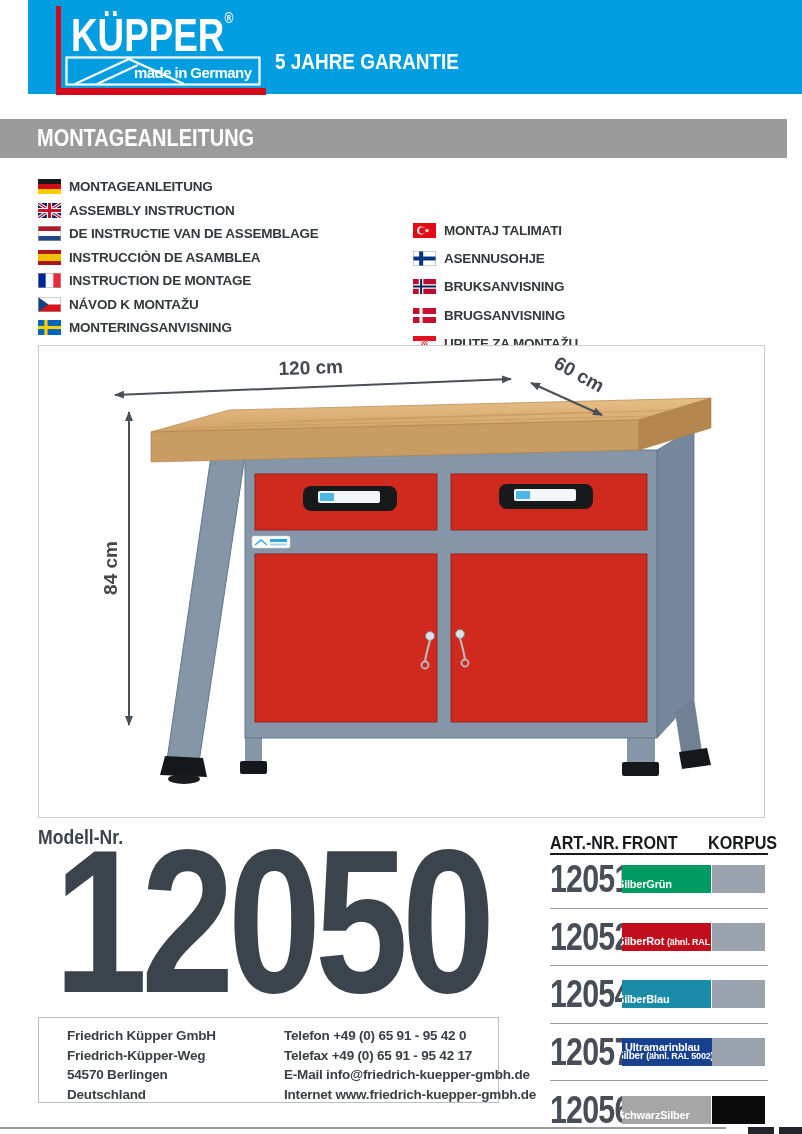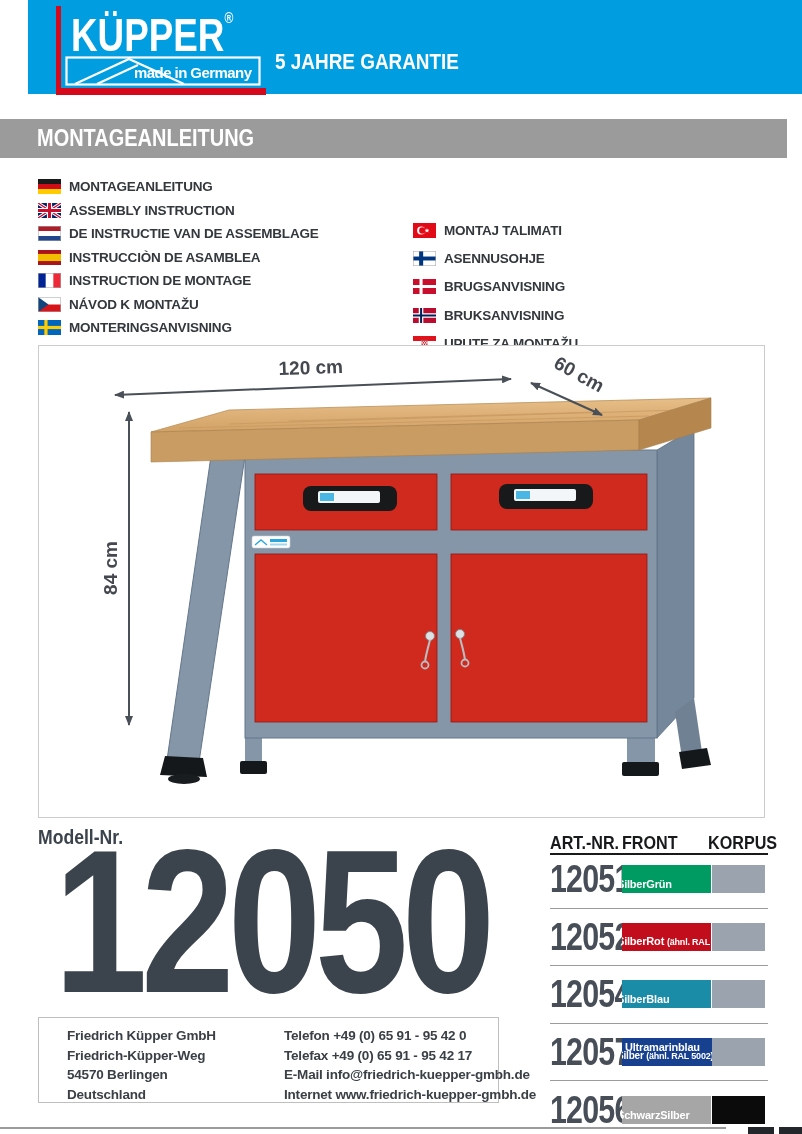--- a/index.html
+++ b/index.html
@@ -198,38 +198,38 @@
             <rect x="6.4" width="4.2" height="16" fill="#003580"></rect>
             <rect y="5.9" width="24" height="4.2" fill="#003580"></rect>
             <rect x=".3" y=".3" width="23.4" height="15.4" fill="none" stroke="#AAA" stroke-width=".6"></rect>
           </svg>
         </span>
         <span class="lang-label">ASENNUSOHJE</span>
       </div>
       <div class="lang-row">
         <span class="flag">
           <svg viewBox="0 0 24 16" width="23" height="15" preserveAspectRatio="none">
-            <rect width="24" height="16" fill="#C8102E"></rect>
-            <rect x="6.8" width="3.2" height="16" fill="#FFF"></rect>
-            <rect y="6.4" width="24" height="3.2" fill="#FFF"></rect>
-          </svg>
-        </span>
-        <span class="lang-label">BRUGSANVISNING</span>
-      </div>
-      <div class="lang-row">
-        <span class="flag">
-          <svg viewBox="0 0 24 16" width="23" height="15" preserveAspectRatio="none">
             <rect width="24" height="16" fill="#BA0C2F"></rect>
             <rect x="6" width="4.8" height="16" fill="#FFF"></rect>
             <rect y="5.6" width="24" height="4.8" fill="#FFF"></rect>
             <rect x="7.4" width="2.1" height="16" fill="#00205B"></rect>
             <rect y="6.95" width="24" height="2.1" fill="#00205B"></rect>
           </svg>
         </span>
         <span class="lang-label">BRUKSANVISNING</span>
+      </div>
+      <div class="lang-row">
+        <span class="flag">
+          <svg viewBox="0 0 24 16" width="23" height="15" preserveAspectRatio="none">
+            <rect width="24" height="16" fill="#C8102E"></rect>
+            <rect x="6.8" width="3.2" height="16" fill="#FFF"></rect>
+            <rect y="6.4" width="24" height="3.2" fill="#FFF"></rect>
+          </svg>
+        </span>
+        <span class="lang-label">BRUGSANVISNING</span>
       </div>
       <div class="lang-row">
         <span class="flag">
           <svg viewBox="0 0 24 16" width="23" height="15" preserveAspectRatio="none">
             <rect width="24" height="16" fill="#FFF"></rect>
             <rect width="24" height="5.33" fill="#E0131D"></rect>
             <rect y="10.67" width="24" height="5.33" fill="#171796"></rect>
             <g fill="#E0131D">
               <rect x="9" y="4.4" width="1.2" height="1.8"></rect>
               <rect x="11.4" y="4.4" width="1.2" height="1.8"></rect>

